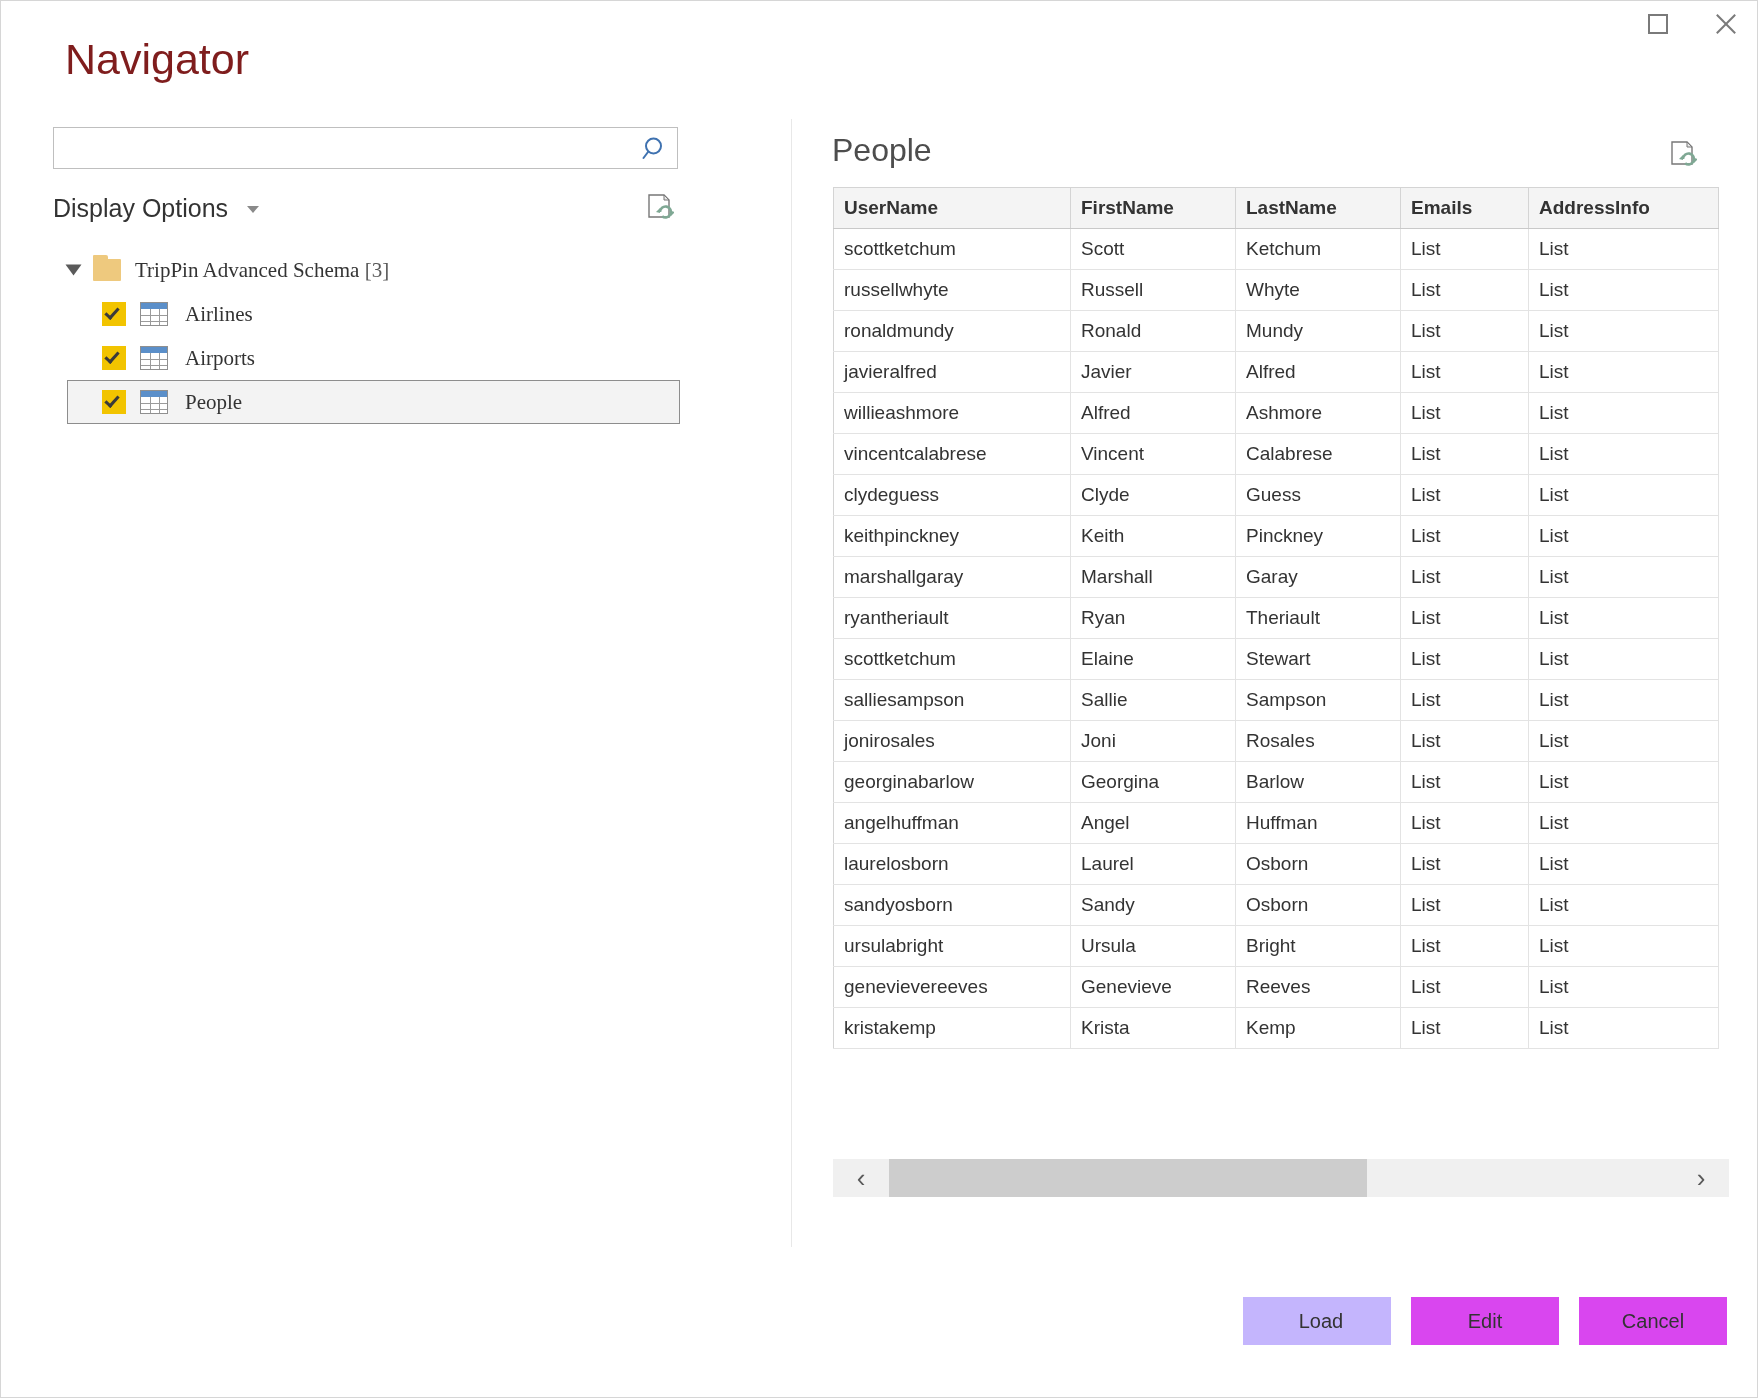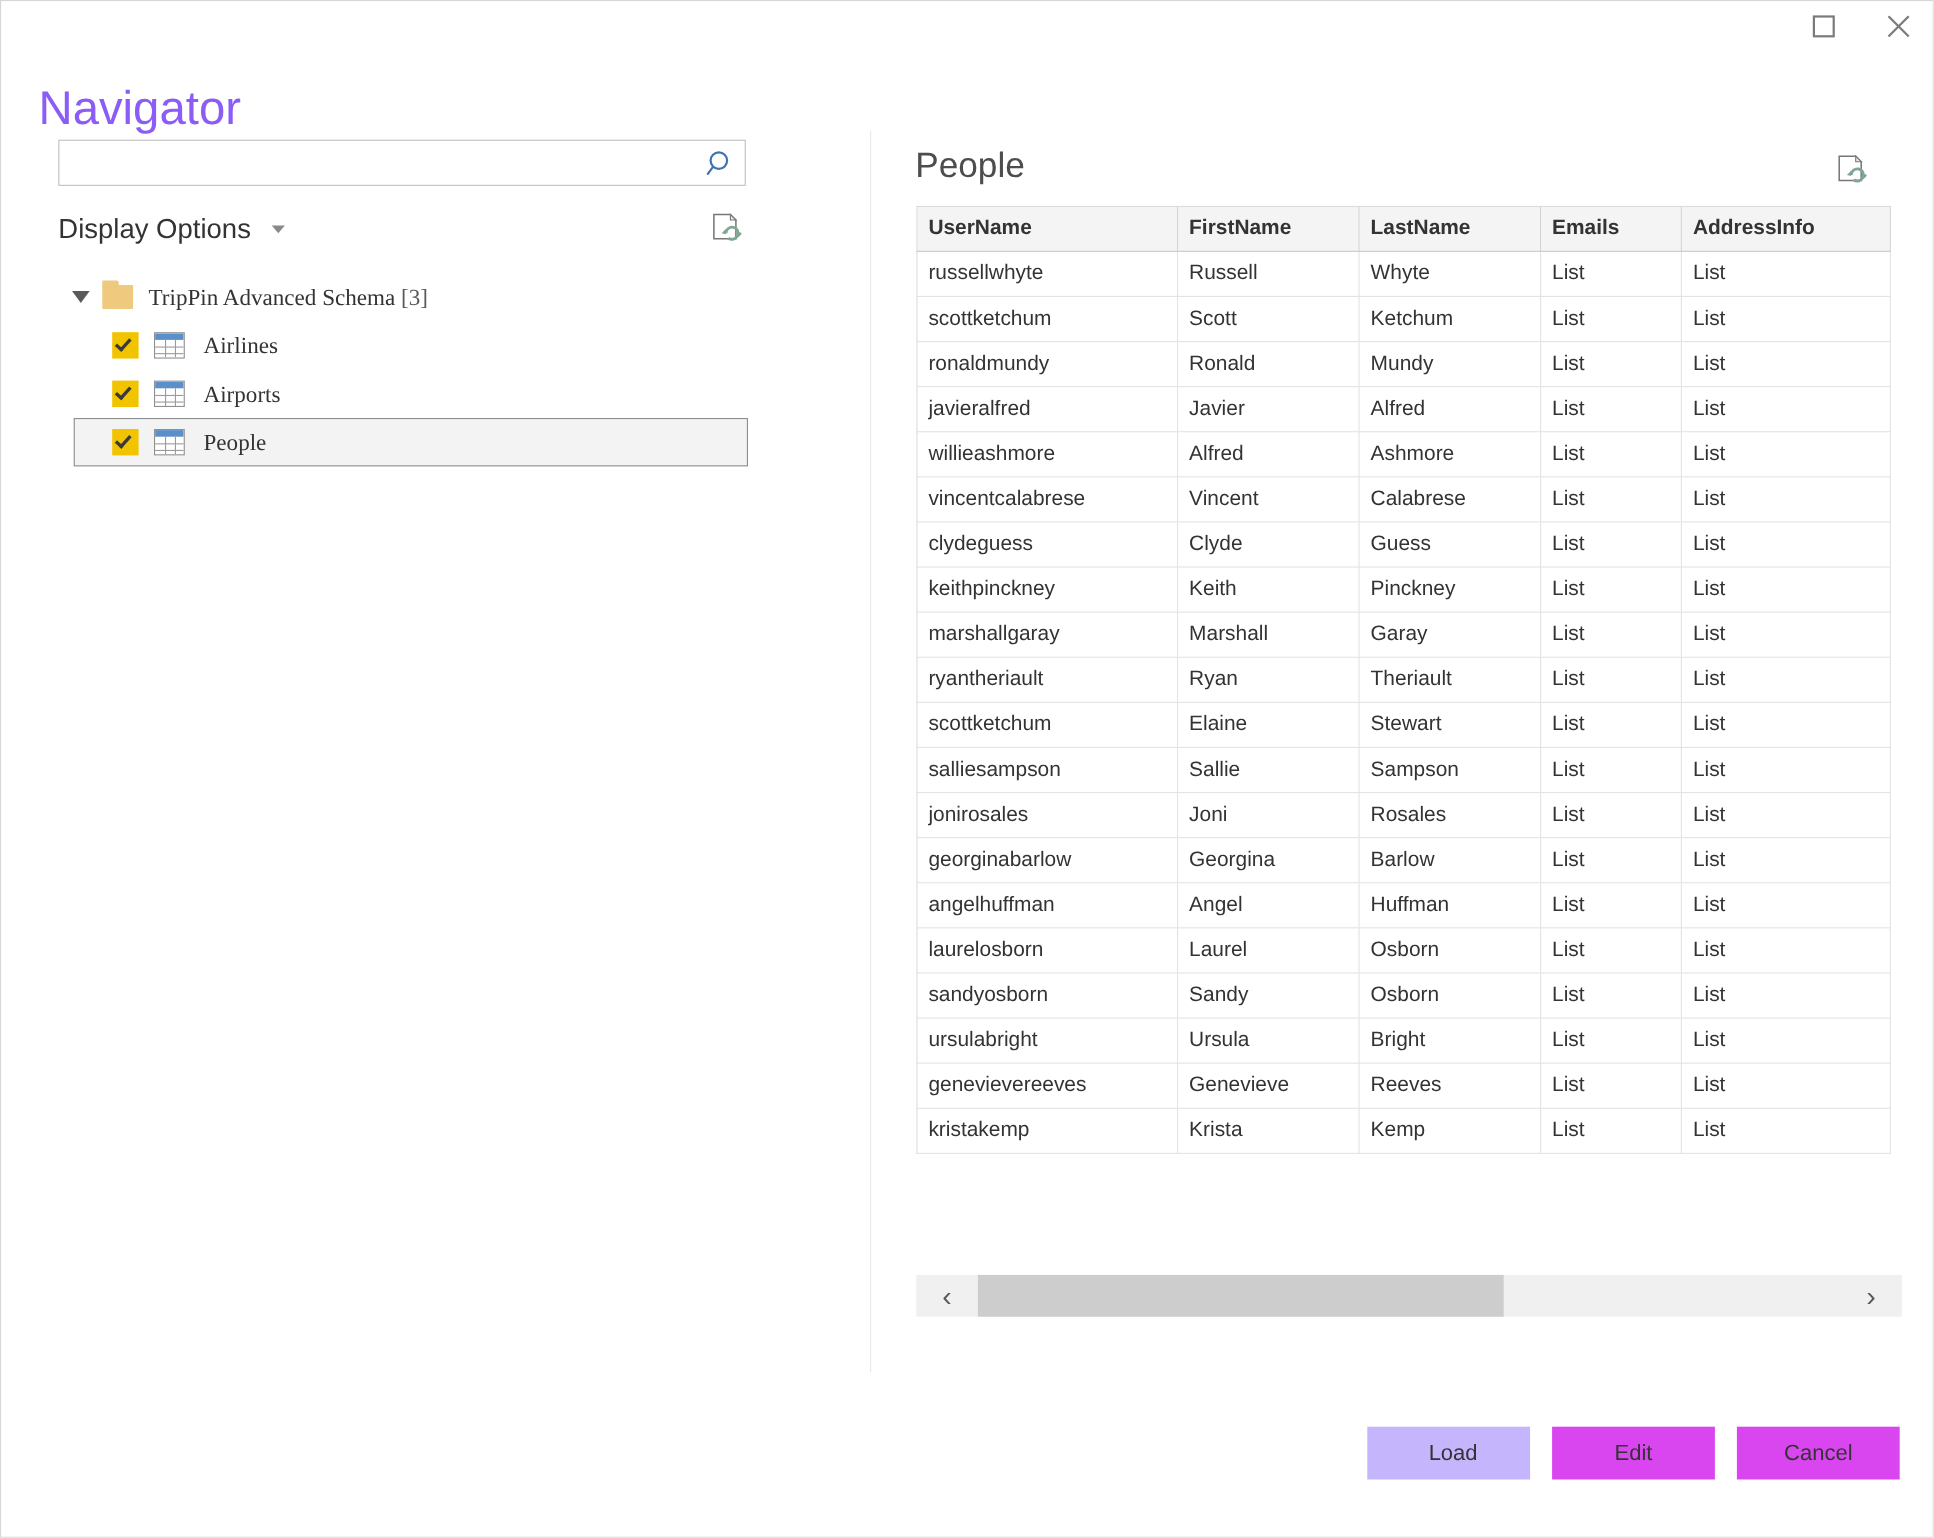--- a/index.html
+++ b/index.html
@@ -47,27 +47,26 @@
     left: 0; top: 12px;
     width: 26px; height: 2px;
     background: #7a7a7a;
   }
   .close-glyph:before { transform: rotate(45deg); }
   .close-glyph:after  { transform: rotate(-45deg); }
 
   
   .page-title {
     position: absolute;
-    left: 34px; top: 34px;
+    left: 64px; top: 34px;
     font-size: 43px;
     font-weight: 300;
-    color: #8b5cf6;
+    color: #7f1d1d;
     letter-spacing: 0px;
     white-space: nowrap;
-    margin-top: 40px;
   }
 
   
   .left-pane {
     position: absolute;
     left: 52px; top: 126px;
     width: 628px;
     bottom: 180px;
   }
   .search-wrap {
@@ -459,30 +458,30 @@
           <tr>
             <th class="c0">UserName</th>
             <th class="c1">FirstName</th>
             <th class="c2">LastName</th>
             <th class="c3">Emails</th>
             <th class="c4">AddressInfo</th>
           </tr>
         </thead>
         <tbody>
           <tr>
+            <td class="c0">scottketchum</td>
+            <td class="c1">Scott</td>
+            <td class="c2">Ketchum</td>
+            <td class="c3">List</td>
+            <td class="c4">List</td>
+          </tr>
+          <tr>
             <td class="c0">russellwhyte</td>
             <td class="c1">Russell</td>
             <td class="c2">Whyte</td>
-            <td class="c3">List</td>
-            <td class="c4">List</td>
-          </tr>
-          <tr>
-            <td class="c0">scottketchum</td>
-            <td class="c1">Scott</td>
-            <td class="c2">Ketchum</td>
             <td class="c3">List</td>
             <td class="c4">List</td>
           </tr>
           <tr>
             <td class="c0">ronaldmundy</td>
             <td class="c1">Ronald</td>
             <td class="c2">Mundy</td>
             <td class="c3">List</td>
             <td class="c4">List</td>
           </tr>

